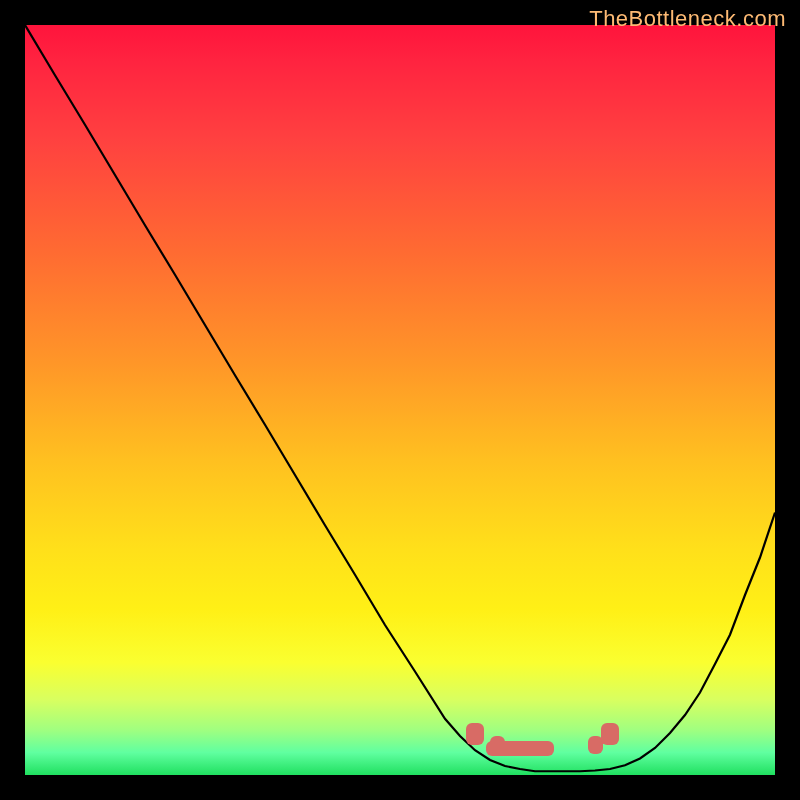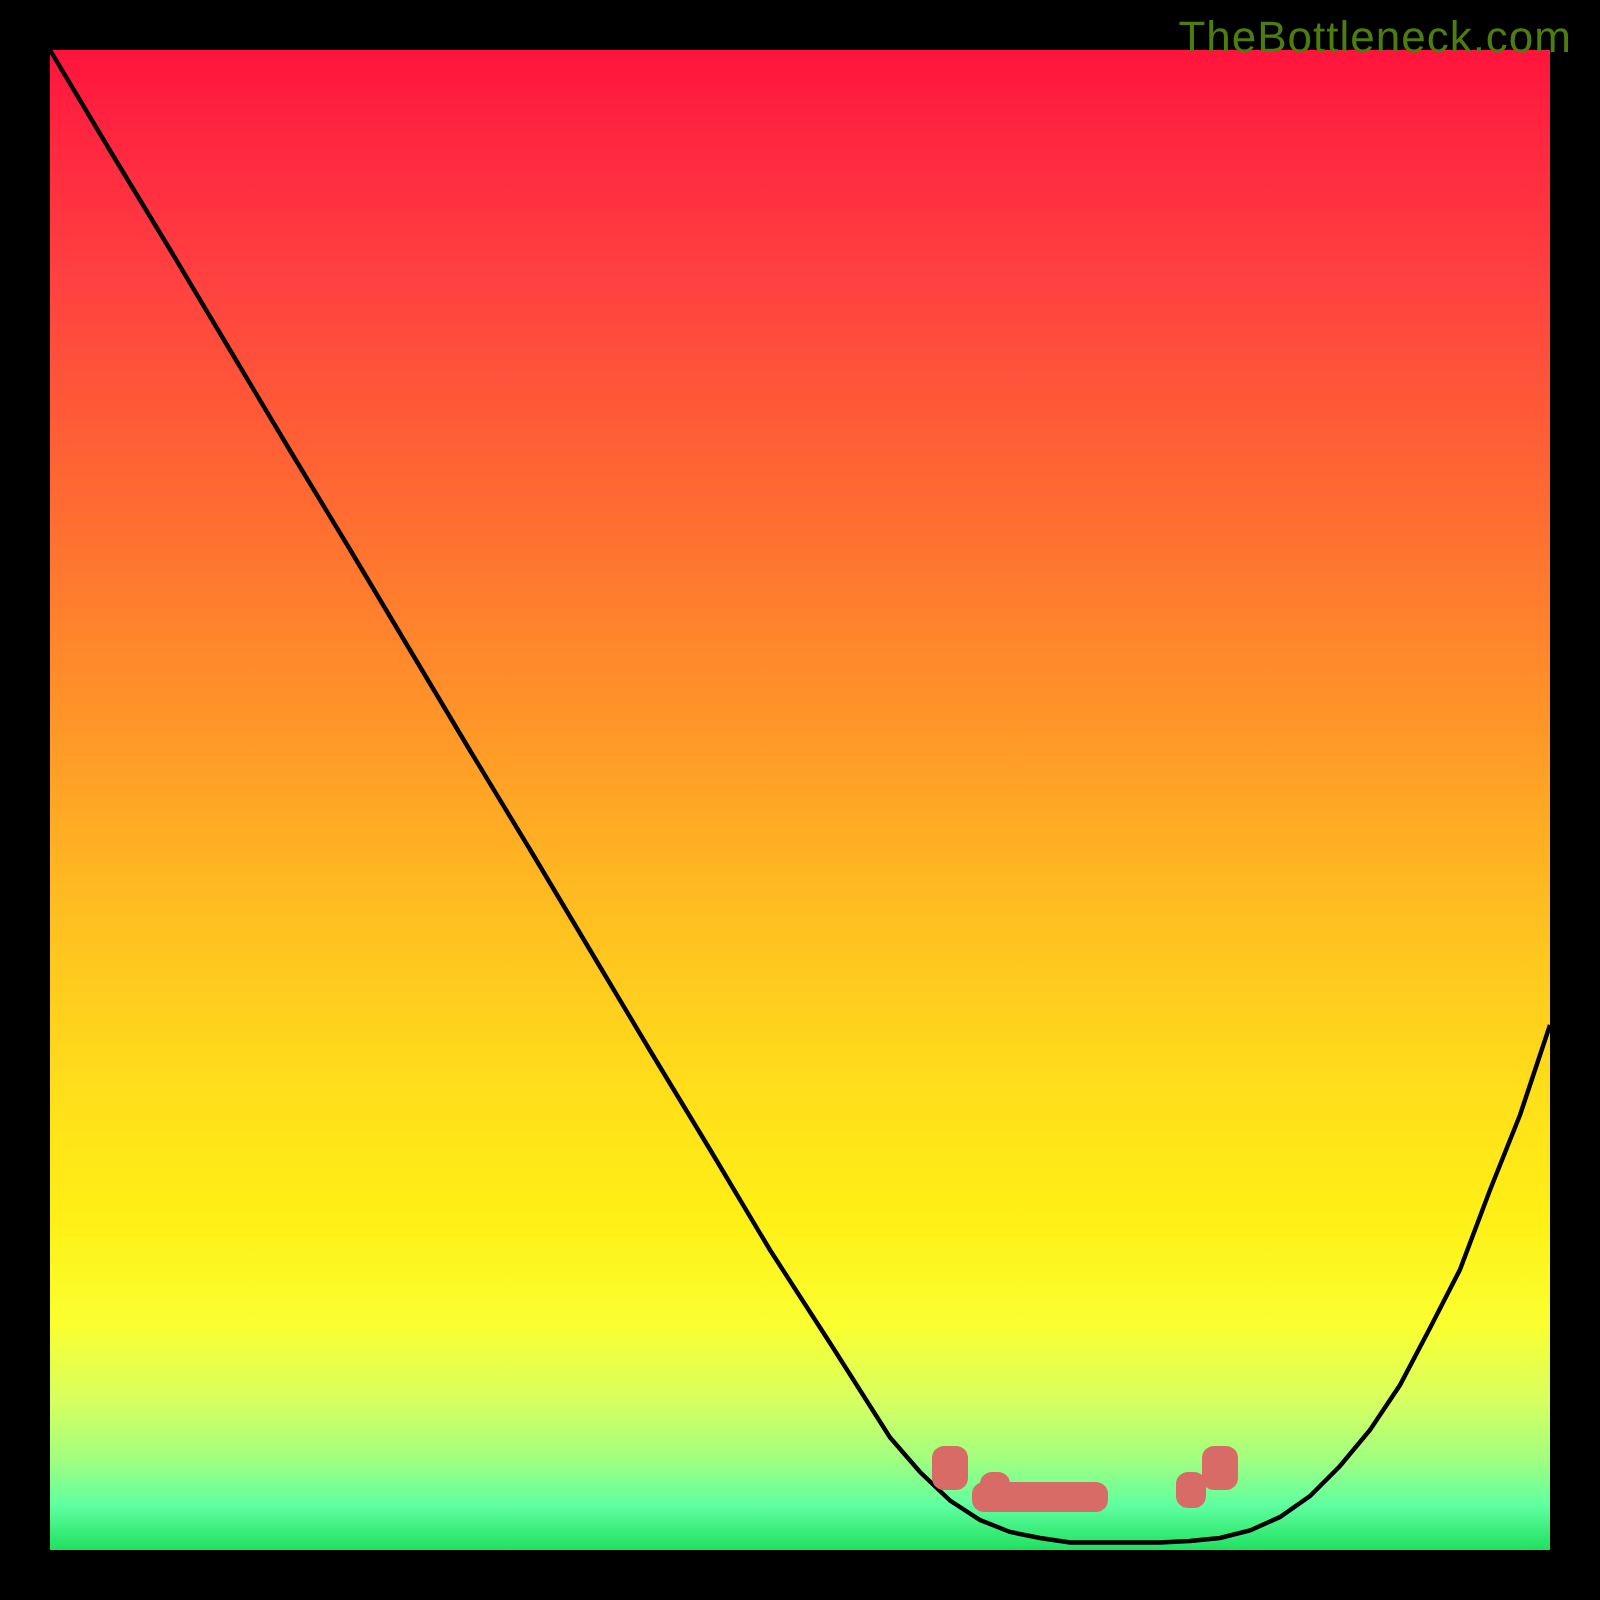--- a/index.html
+++ b/index.html
@@ -1,17 +1,17 @@
 <!DOCTYPE html>
 <html><head>
 <meta charset="utf-8">
 <style>
   * { margin: 0; padding: 0; box-sizing: border-box; }
   body { width: 800px; height: 800px; background: #000; position: relative; font-family: Arial, sans-serif; }
-  .watermark { position: absolute; top: 6px; right: 14px; color: #4d7c0f; font-size: 22px; font-weight: 500; letter-spacing: 0.5px; z-index: 10; }
+  .watermark { position: absolute; top: 6px; right: 14px; color: #fdba74; font-size: 22px; font-weight: 500; letter-spacing: 0.5px; z-index: 10; }
   .plot-area { position: absolute; left: 25px; top: 25px; width: 750px; height: 750px; }
   .gradient-bg { position: absolute; inset: 0; background: linear-gradient(to bottom,
       #ff143c 0%,
       #ff2440 5%,
       #ff4040 15%,
       #ff6a32 30%,
       #ff9628 45%,
       #ffc020 58%,
       #ffe01a 70%,
       #fff016 78%,

